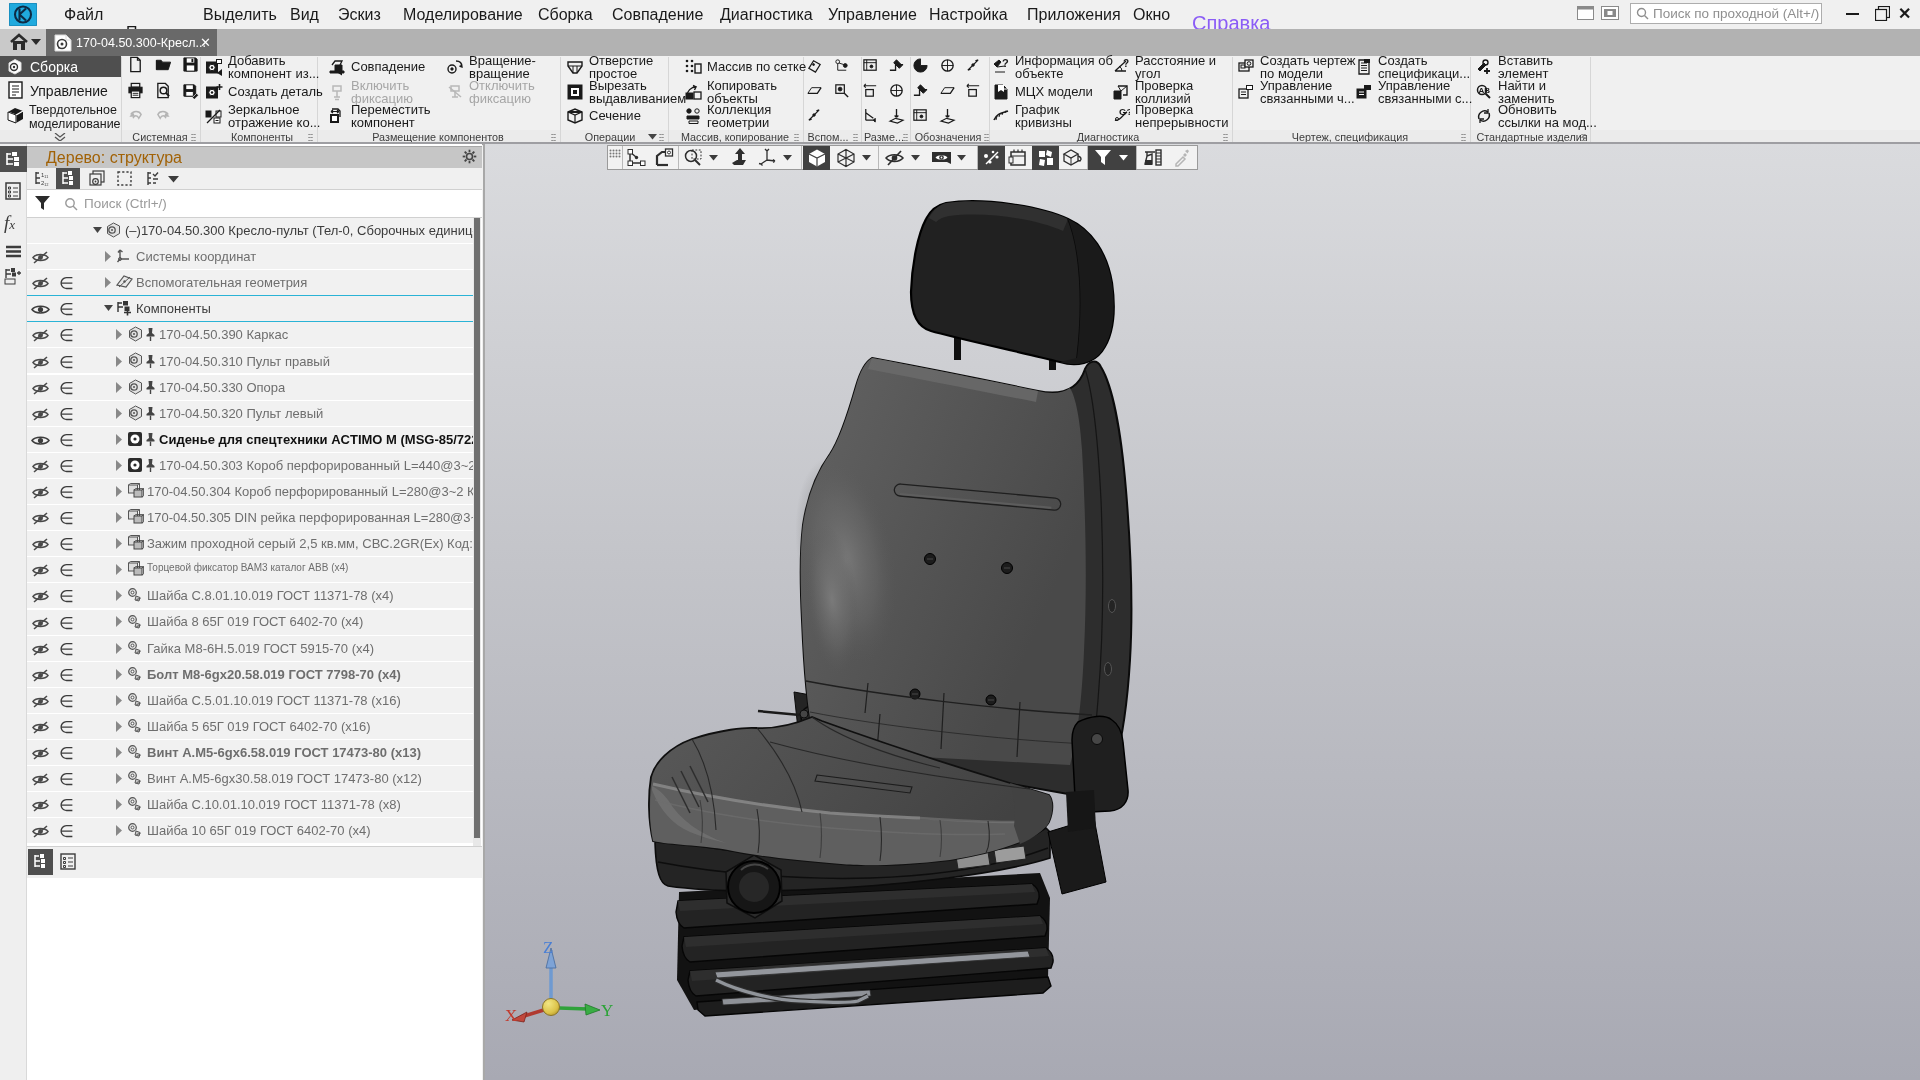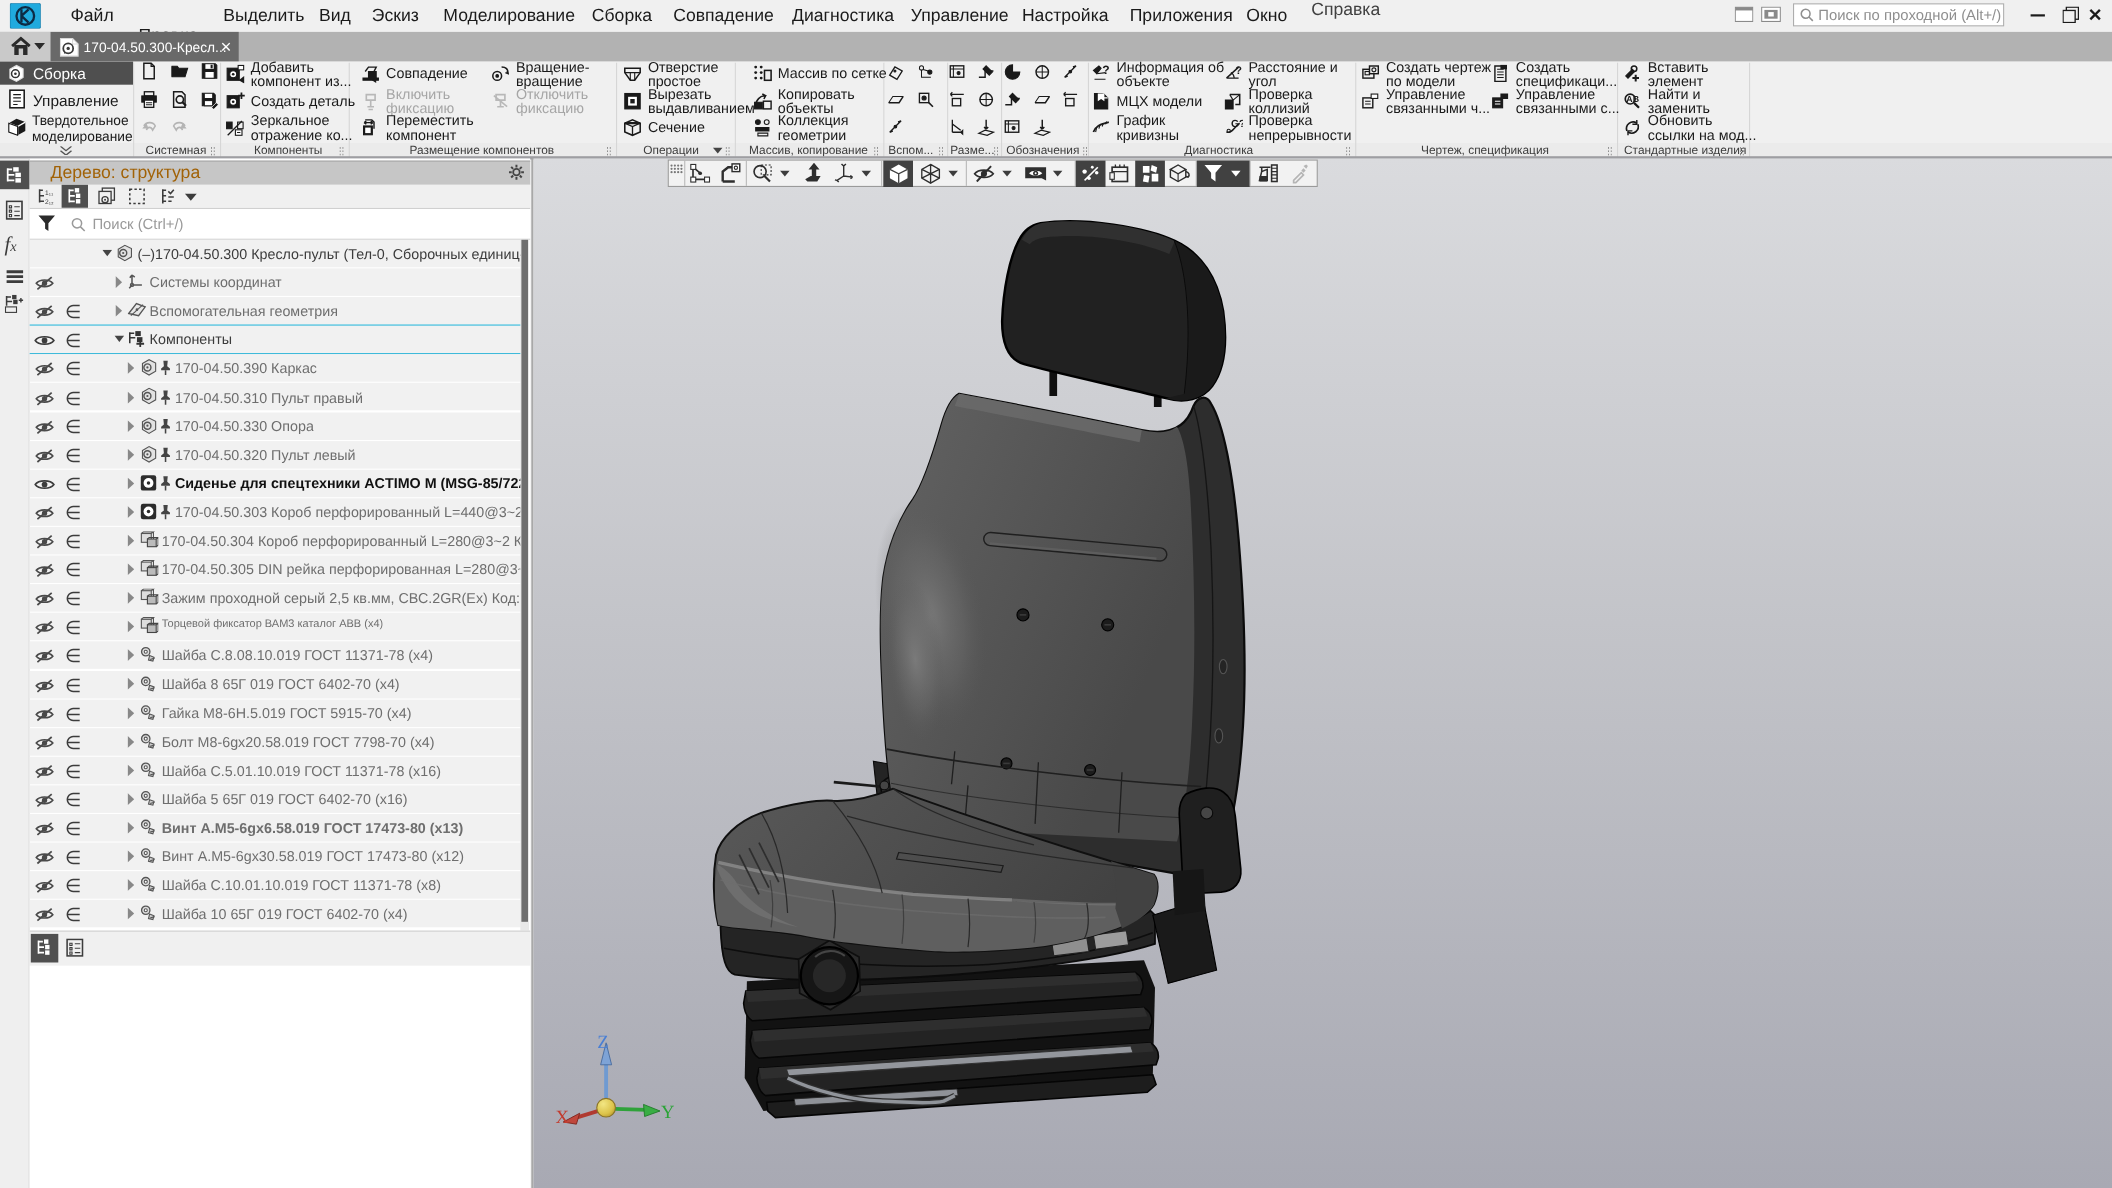--- a/index.html
+++ b/index.html
@@ -20,21 +20,21 @@
 <div class="abs" style="left:290px;top:6px;font-size:16px;color:#1a1a1a">Вид</div>
 <div class="abs" style="left:338px;top:6px;font-size:16px;color:#1a1a1a">Эскиз</div>
 <div class="abs" style="left:403px;top:6px;font-size:16px;color:#1a1a1a">Моделирование</div>
 <div class="abs" style="left:538px;top:6px;font-size:16px;color:#1a1a1a">Сборка</div>
 <div class="abs" style="left:612px;top:6px;font-size:16px;color:#1a1a1a">Совпадение</div>
 <div class="abs" style="left:720px;top:6px;font-size:16px;color:#1a1a1a">Диагностика</div>
 <div class="abs" style="left:828px;top:6px;font-size:16px;color:#1a1a1a">Управление</div>
 <div class="abs" style="left:929px;top:6px;font-size:16px;color:#1a1a1a">Настройка</div>
 <div class="abs" style="left:1027px;top:6px;font-size:16px;color:#1a1a1a">Приложения</div>
 <div class="abs" style="left:1133px;top:6px;font-size:16px;color:#1a1a1a">Окно</div>
-<div class="abs" style="left:1192px;top:1px;font-size:16px;color:#404040">Справка</div>
+<div class="abs" style="left:1192px;top:12px;font-size:20px;color:#8b5cf6">Справка</div>
 <svg class="abs" style="left:1577px;top:6px" width="17" height="14">
     <rect x="0.5" y="0.5" width="16" height="13" fill="#fff" stroke="#8a8a8a"></rect>
     <rect x="0.5" y="0.5" width="16" height="3" fill="#8a8a8a"></rect>
   </svg>
 <svg class="abs" style="left:1601px;top:6px" width="18" height="14">
     <rect x="0.5" y="0.5" width="17" height="13" fill="#fff" stroke="#8a8a8a"></rect>
     <rect x="3" y="3" width="12" height="8" fill="#8a8a8a"></rect>
     <rect x="6.5" y="5" width="5" height="4" fill="#fff"></rect>
   </svg>
 <div class="abs" style="left:1630px;top:3px;width:192px;height:21px;background:#fff;border:1px solid #adadad"></div>
@@ -805,21 +805,21 @@
 <div class="abs" style="left:59px;top:586.4000000000001px;font-size:17px;color:#3c3c3c;font-family:'Liberation Serif',serif">∈</div>
 <svg class="abs" style="left:116px;top:590px" width="6" height="11">
     <path d="M0 0l6 5.5L0 11z" fill="#888"></path>
   </svg>
 <div class="abs" style="left:127px;top:587px"><svg width="16" height="16" viewBox="0 0 16 16">
       <circle cx="5.5" cy="5.5" r="3.8" fill="#ddd" stroke="#555" stroke-width="1.2"></circle>
       <circle cx="5.5" cy="5.5" r="1.4" fill="#fff" stroke="#555"></circle>
       <path d="M9 9l4 1.5-1 3.5-4-1z" fill="#ccc" stroke="#555"></path>
       <path d="M9.5 12.5l4-1.2" stroke="#555"></path>
     </svg></div>
-<div class="abs" style="left:147px;top:588px;font-size:13px;color:#6e6e6e;font-weight:normal;white-space:nowrap;max-width:330px;overflow:hidden">Шайба С.8.08.10.019 ГОСТ 11371-78 (x4)</div>
+<div class="abs" style="left:147px;top:588px;font-size:13px;color:#6e6e6e;font-weight:normal;white-space:nowrap;max-width:330px;overflow:hidden">Шайба С.8.01.10.019 ГОСТ 11371-78 (x4)</div>
 <div class="abs" style="left:27px;top:610px;width:450px;height:25px;background:#f1f1f1"></div>
 <svg class="abs" style="left:31px;top:615.5px" width="19" height="15">
     <path d="M2 7.5C5 3.5 14 3.5 17 7.5C14 11.5 5 11.5 2 7.5Z" fill="none" stroke="#4a4a4a" stroke-width="1.5"></path>
     <circle cx="9.5" cy="7.5" r="2.4" fill="#4a4a4a"></circle>
     <path d="M3 13L16 2" stroke="#4a4a4a" stroke-width="1.6"></path>
   </svg>
 <div class="abs" style="left:59px;top:612.5px;font-size:17px;color:#3c3c3c;font-family:'Liberation Serif',serif">∈</div>
 <svg class="abs" style="left:116px;top:616px" width="6" height="11">
     <path d="M0 0l6 5.5L0 11z" fill="#888"></path>
   </svg>
@@ -856,21 +856,21 @@
 <div class="abs" style="left:59px;top:664.7px;font-size:17px;color:#3c3c3c;font-family:'Liberation Serif',serif">∈</div>
 <svg class="abs" style="left:116px;top:669px" width="6" height="11">
     <path d="M0 0l6 5.5L0 11z" fill="#888"></path>
   </svg>
 <div class="abs" style="left:127px;top:666px"><svg width="16" height="16" viewBox="0 0 16 16">
       <circle cx="5.5" cy="5.5" r="3.8" fill="#ddd" stroke="#555" stroke-width="1.2"></circle>
       <circle cx="5.5" cy="5.5" r="1.4" fill="#fff" stroke="#555"></circle>
       <path d="M9 9l4 1.5-1 3.5-4-1z" fill="#ccc" stroke="#555"></path>
       <path d="M9.5 12.5l4-1.2" stroke="#555"></path>
     </svg></div>
-<div class="abs" style="left:147px;top:667px;font-size:13px;color:#6e6e6e;font-weight:normal;white-space:nowrap;max-width:330px;overflow:hidden">Болт М8-6gх20.58.019 ГОСТ 7798-70 (x4)</div>
+<div class="abs" style="left:147px;top:667px;font-size:13px;color:#6e6e6e;font-weight:bold;white-space:nowrap;max-width:330px;overflow:hidden">Болт М8-6gх20.58.019 ГОСТ 7798-70 (x4)</div>
 <div class="abs" style="left:27px;top:688px;width:450px;height:25px;background:#f1f1f1"></div>
 <svg class="abs" style="left:31px;top:693.8px" width="19" height="15">
     <path d="M2 7.5C5 3.5 14 3.5 17 7.5C14 11.5 5 11.5 2 7.5Z" fill="none" stroke="#4a4a4a" stroke-width="1.5"></path>
     <circle cx="9.5" cy="7.5" r="2.4" fill="#4a4a4a"></circle>
     <path d="M3 13L16 2" stroke="#4a4a4a" stroke-width="1.6"></path>
   </svg>
 <div class="abs" style="left:59px;top:690.8px;font-size:17px;color:#3c3c3c;font-family:'Liberation Serif',serif">∈</div>
 <svg class="abs" style="left:116px;top:695px" width="6" height="11">
     <path d="M0 0l6 5.5L0 11z" fill="#888"></path>
   </svg>

